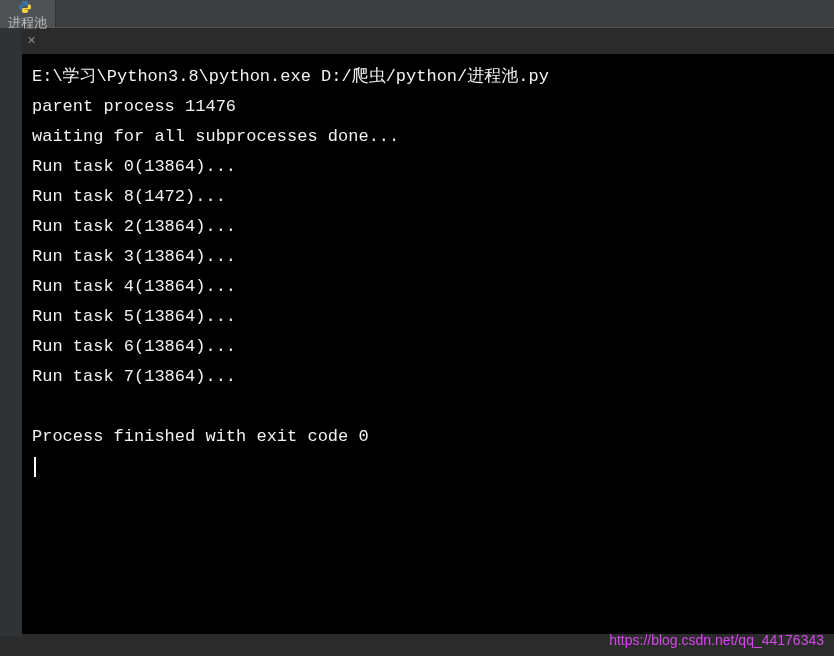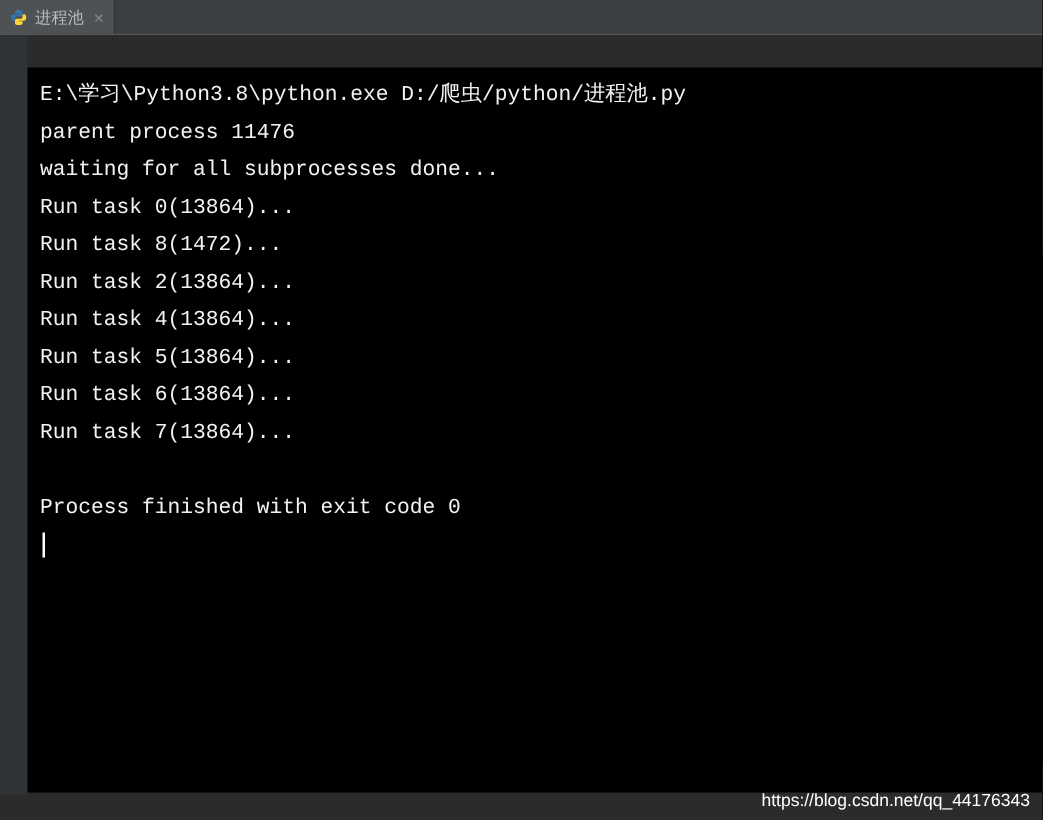--- a/index.html
+++ b/index.html
@@ -25,20 +25,21 @@
     .tab {
       display: flex;
       align-items: center;
       padding: 0 8px;
       height: 100%;
       background: #4e5254;
       color: #bbb;
       font-size: 13px;
       font-family: -apple-system, 'Segoe UI', sans-serif;
       border-right: 1px solid #323232;
+      flex-direction: column;
     }
     .tab-icon {
       width: 14px;
       height: 14px;
       margin-right: 6px;
       display: flex;
       align-items: center;
       justify-content: center;
     }
     .tab-close {
@@ -75,21 +76,21 @@
       width: 2px;
       height: 20px;
       background: #fff;
       vertical-align: middle;
       margin-left: 2px;
     }
     .watermark {
       position: absolute;
       bottom: 8px;
       right: 10px;
-      color: #ffffff;
+      color: #d946ef;
       font-size: 14px;
       font-family: -apple-system, 'Segoe UI', sans-serif;
     }
     .blank-line {
       height: 30px;
     }
   </style>
 </head>
 <body>
 
@@ -108,20 +109,21 @@
 
 <div class="gutter"></div>
 
 <div class="console-area">
   <div class="console-line">E:\学习\Python3.8\python.exe D:/爬虫/python/进程池.py</div>
   <div class="console-line">parent process 11476</div>
   <div class="console-line">waiting for all subprocesses done...</div>
   <div class="console-line">Run task 0(13864)...</div>
   <div class="console-line">Run task 8(1472)...</div>
   <div class="console-line">Run task 2(13864)...</div>
+  <div class="console-line">Run task 3(13864)...</div>
   <div class="console-line">Run task 4(13864)...</div>
   <div class="console-line">Run task 5(13864)...</div>
   <div class="console-line">Run task 6(13864)...</div>
   <div class="console-line">Run task 7(13864)...</div>
   <div class="blank-line"></div>
   <div class="console-line">Process finished with exit code 0</div>
   <div class="console-line"><span class="cursor"></span></div>
 </div>
 
 <div class="watermark">https://blog.csdn.net/qq_44176343</div>

